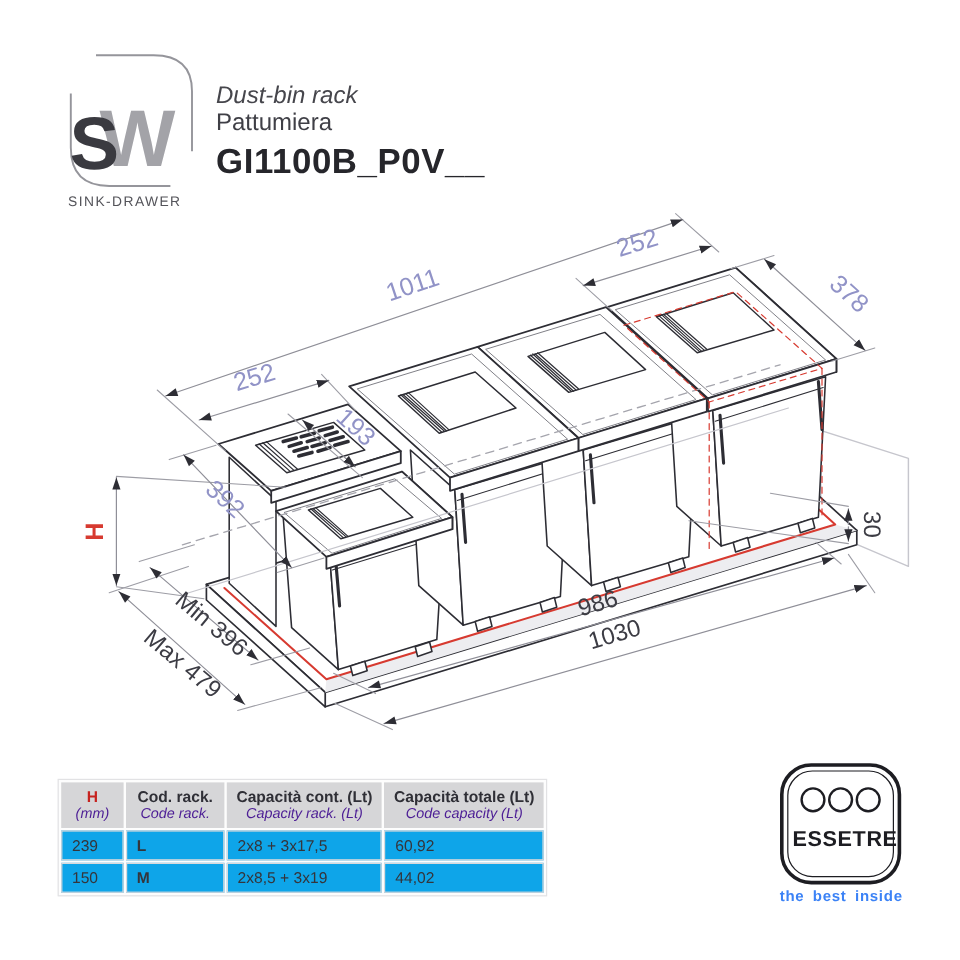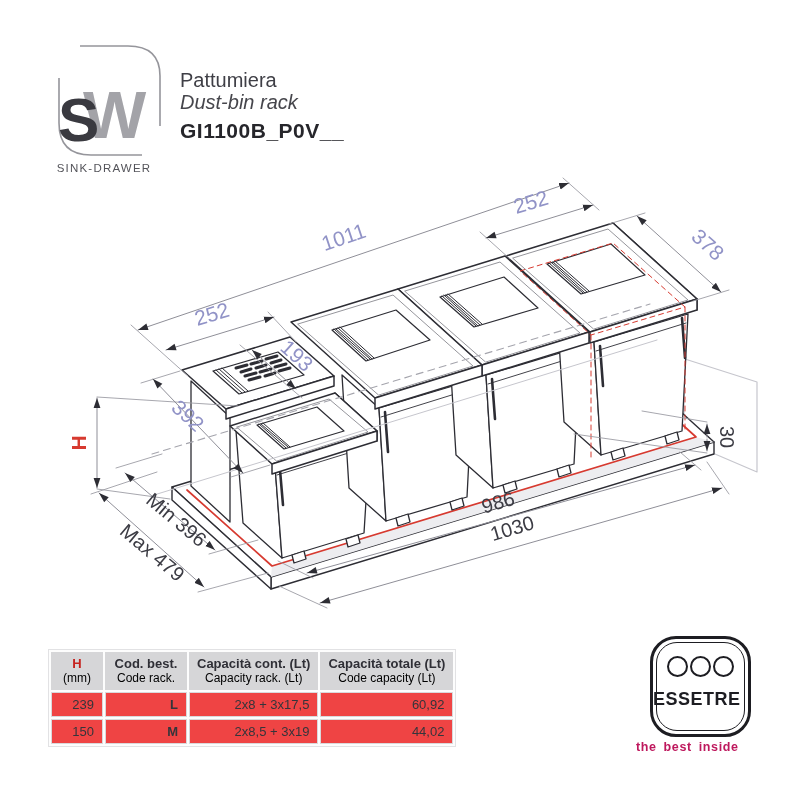--- a/index.html
+++ b/index.html
@@ -3,66 +3,66 @@
 <meta charset="utf-8">
 <style>
   html,body{margin:0;padding:0;background:#ffffff;width:800px;height:800px;
     font-family:"Liberation Sans", sans-serif;color:#3c3c44;position:relative;overflow:hidden;}
   #page{position:relative;width:800px;height:800px;background:#fff;}
   
   #sw-logo{position:absolute;left:44px;top:40px;width:140px;height:142px;}
   #title-block{position:absolute;left:180px;top:69px;}
   #title-it{font-size:20px;color:#3f3f46;line-height:22px;}
   #title-en{font-size:20px;font-style:italic;color:#46464c;line-height:22px;}
-  #model-code{font-size:21px;font-weight:bold;color:#26262b;letter-spacing:.5px;margin-top:6px;}
+  #model-code{font-size:29px;font-weight:bold;color:#26262b;letter-spacing:.5px;margin-top:6px;}
   
   #drawing-svg{position:absolute;left:0;top:0;width:800px;height:800px;}
   text.dim-p{font-size:21px;fill:#9193c7;}
   text.dim-d{font-size:20px;fill:#3c3c44;}
   text.dim-h{font-size:21px;font-weight:bold;fill:#d73a30;}
   
   #spec-table{position:absolute;left:48px;top:649px;border-collapse:separate;border-spacing:2px;
     background:#fdfdfd;border:1px solid #e2e2e4;}
   #spec-table th{background:#d6d6d8;font-weight:bold;font-size:13px;color:#2f2f36;
     padding:4px 8px;line-height:15px;}
-  #spec-table th .sub{display:block;font-weight:normal;font-size:12px;color:#000000;}
-  #spec-table td{background:#ef4444;border:1px solid #d9d9db;font-size:13px;text-align:right;
+  #spec-table th .sub{display:block;font-weight:normal;font-style:italic;font-size:12px;color:#4c1d95;}
+  #spec-table td{background:#0ea5e9;border:1px solid #d9d9db;font-size:13px;text-align:left;
     padding:4px 8px;color:#35353b;}
   #spec-table .red{color:#c6231f;}
   #spec-table td.code{font-weight:bold;}
   th.c1,td.c1{min-width:34px;} th.c2,td.c2{min-width:64px;}
   th.c3,td.c3{min-width:108px;} th.c4,td.c4{min-width:110px;}
   
   #essetre{position:absolute;left:650px;top:636px;width:101px;height:101px;
     border:3px solid #1d1d22;border-radius:26px;box-sizing:border-box;}
   #essetre .inner{position:absolute;left:3px;top:3px;right:3px;bottom:3px;
     border:1px solid #1d1d22;border-radius:21px;}
   #essetre .circles{position:absolute;left:0;right:0;top:17px;display:flex;justify-content:center;gap:2px;}
   #essetre .circles span{width:21px;height:21px;border:2.4px solid #1d1d22;border-radius:50%;box-sizing:border-box;}
-  #essetre .name{position:absolute;left:0;right:0;top:50px;text-align:left;
+  #essetre .name{position:absolute;left:0;right:0;top:50px;text-align:right;
     font-weight:bold;font-size:18px;letter-spacing:.5px;color:#1d1d22;}
-  #essetre-tagline{position:absolute;left:636px;top:740px;width:130px;
-    font-weight:bold;font-size:12.5px;letter-spacing:.6px;word-spacing:3px;color:#be185d;}
+  #essetre-tagline{position:absolute;left:636px;top:740px;width:130px;text-align:center;
+    font-weight:bold;font-size:12.5px;letter-spacing:.6px;word-spacing:3px;color:#3b82f6;}
 </style>
 </head>
 <body>
 
 <div id="page">
 
   <svg id="sw-logo" viewBox="40 40 140 142">
     <path d="M76,46 H124 Q156,46 156,76 V126" fill="none" stroke="#95959b" stroke-width="1.6"></path>
     <path d="M55,78 V123 Q55,155 87,155 H138" fill="none" stroke="#95959b" stroke-width="1.6"></path>
     <text x="79" y="138" font-size="67" font-weight="bold" fill="#a3a3a8">W</text>
     <text x="54" y="141" font-size="62" font-weight="bold" fill="#3a3a40">S</text>
     <text x="100" y="172" font-size="11.5" letter-spacing="1.2" fill="#54545a" text-anchor="middle">SINK-DRAWER</text>
   </svg>
 
   <div id="title-block">
+    <div id="title-en">Dust-bin rack</div>
     <div id="title-it">Pattumiera</div>
-    <div id="title-en">Dust-bin rack</div>
     <div id="model-code">GI1100B_P0V__</div>
   </div>
 
   <svg id="drawing-svg" viewBox="0 0 800 800">
     <defs>
       <marker id="aE" markerWidth="12" markerHeight="9" refX="10" refY="4" orient="auto" markerUnits="userSpaceOnUse">
         <path d="M0,0.6 L10,4 L0,7.4 z" fill="#2d2d34"></path>
       </marker>
       <marker id="aS" markerWidth="12" markerHeight="9" refX="1" refY="4" orient="auto" markerUnits="userSpaceOnUse">
         <path d="M11,0.6 L1,4 L11,7.4 z" fill="#2d2d34"></path>
@@ -273,21 +273,21 @@
   </svg>
 
   <table id="spec-table">
     <thead>
       <tr>
         <th class="c1">
           <span class="red">H</span>
           <span class="sub">(mm)</span>
         </th>
         <th class="c2">
-          <span>Cod. best.</span>
+          <span>Cod. rack.</span>
           <span class="sub">Code rack.</span>
         </th>
         <th class="c3">
           <span>Capacità cont. (Lt)</span>
           <span class="sub">Capacity rack. (Lt)</span>
         </th>
         <th class="c4">
           <span>Capacità totale (Lt)</span>
           <span class="sub">Code capacity (Lt)</span>
         </th>

